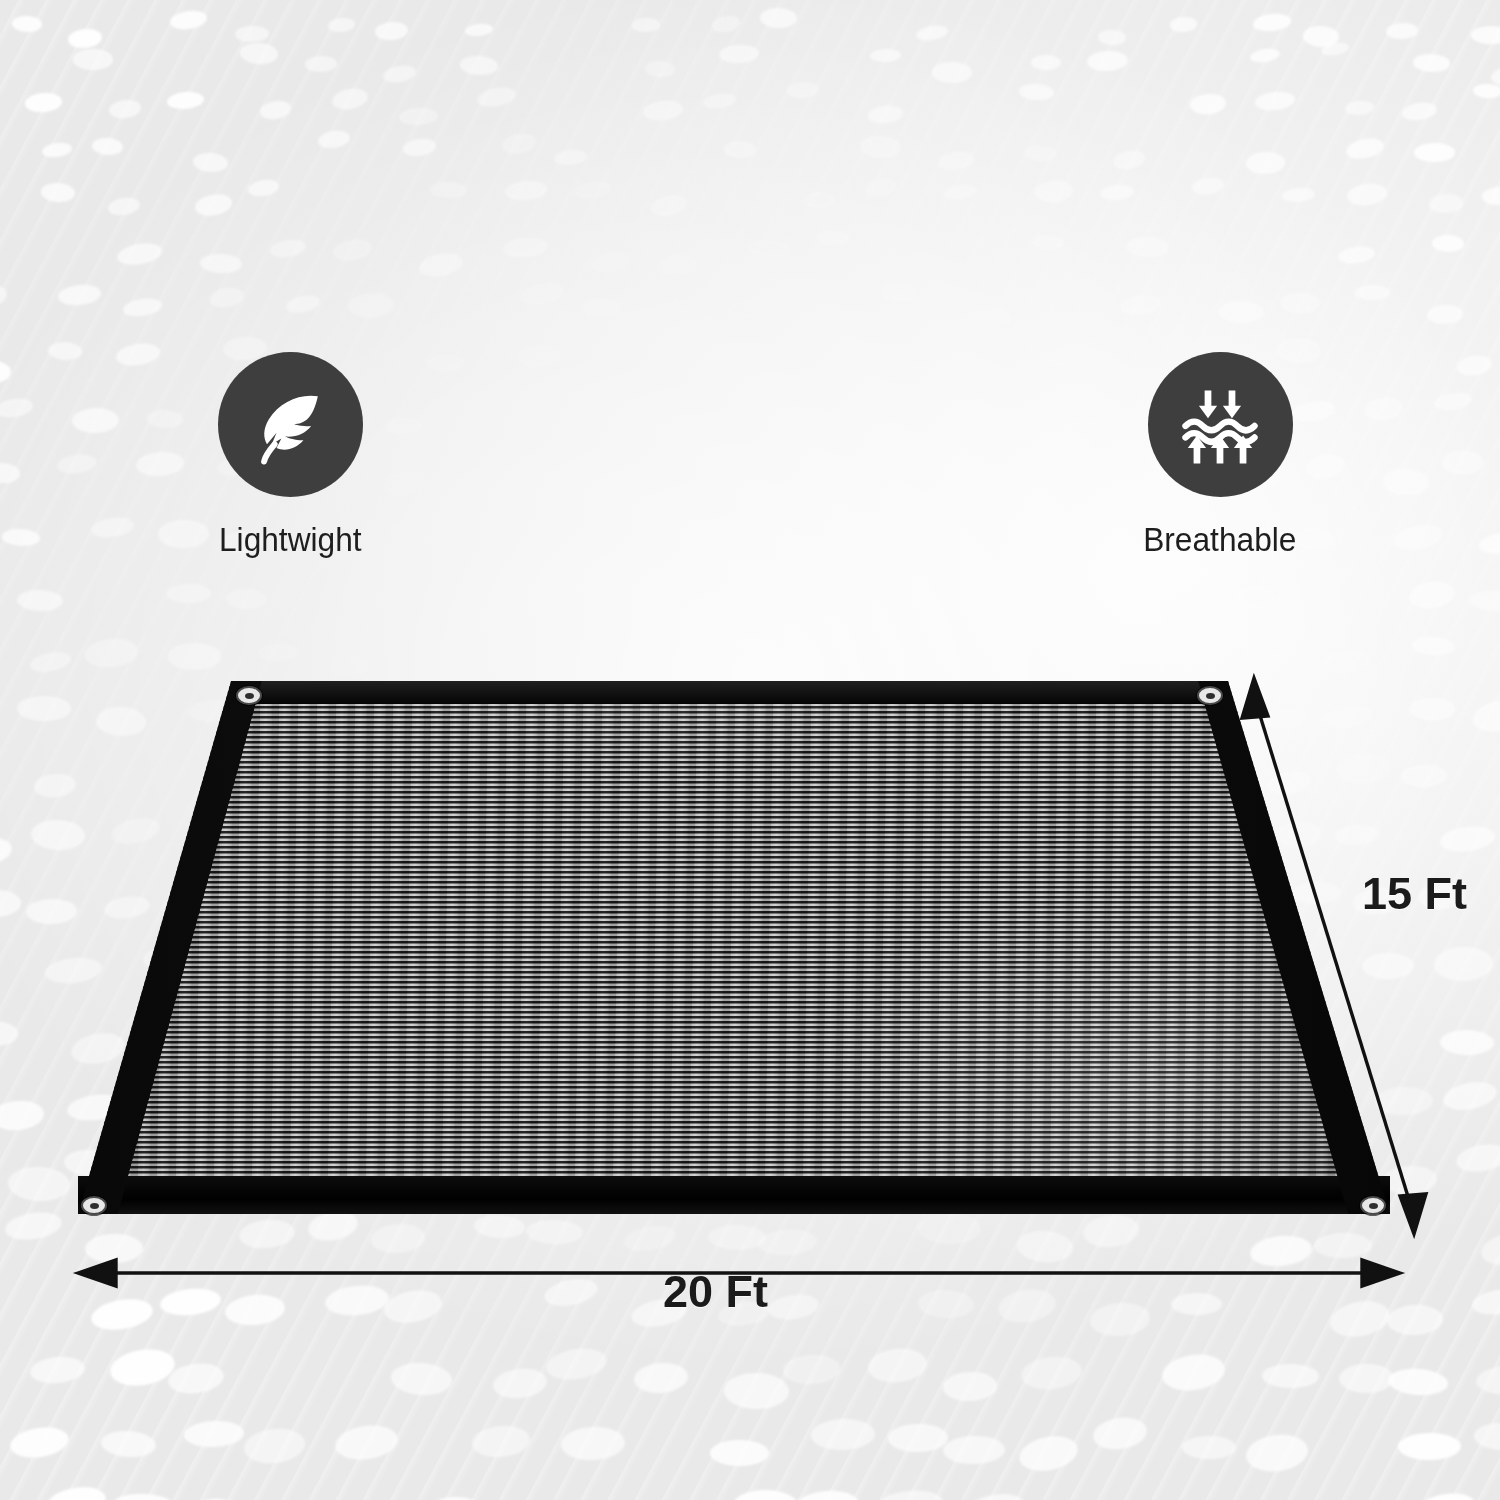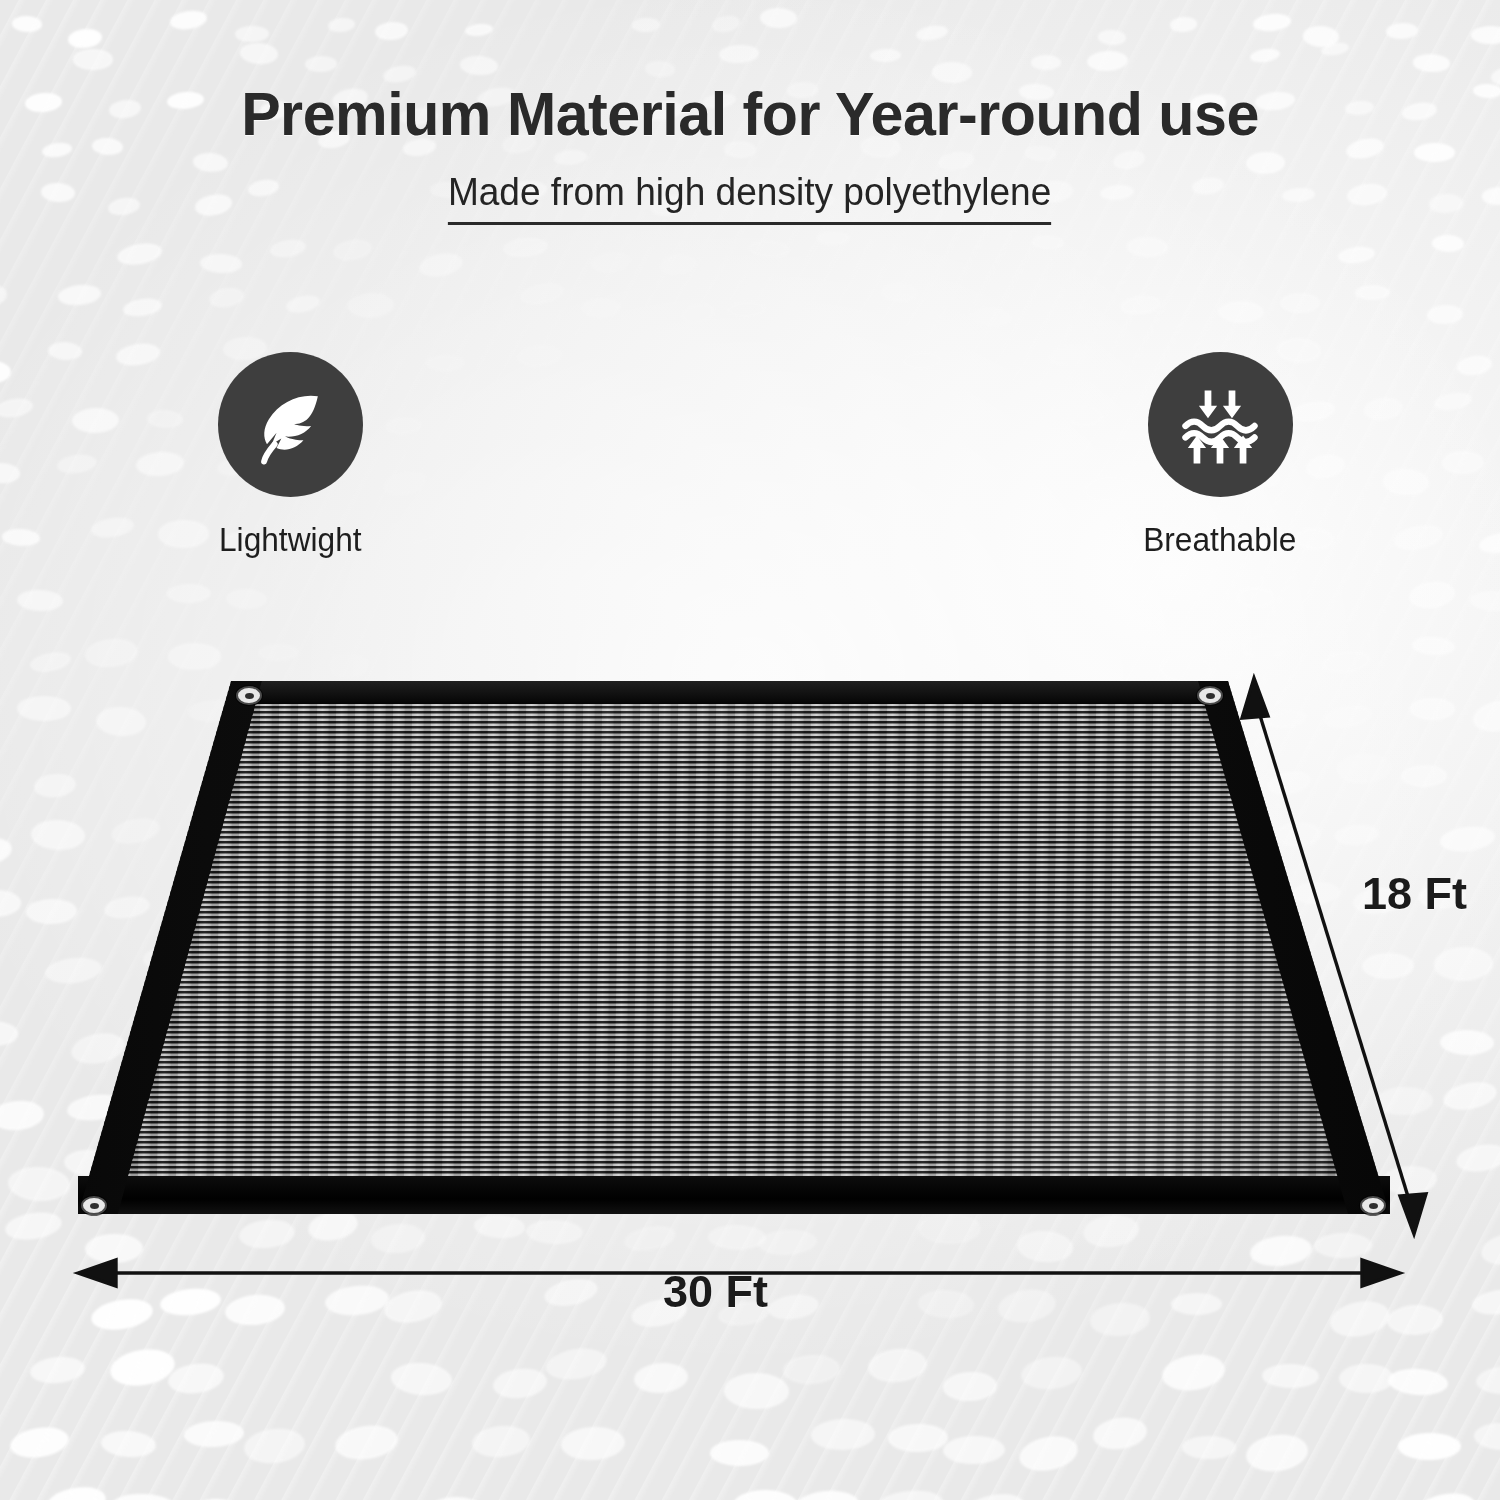--- a/index.html
+++ b/index.html
@@ -601,26 +601,20 @@
       <i style="left: 426.593px; top: 1497.25px; width: 59.9941px; height: 32.244px; opacity: 0.8; transform: rotate(1.8deg);"></i>
       <i style="left: 733.467px; top: 1490.35px; width: 64.6124px; height: 30.8461px; opacity: 0.941; transform: rotate(0.4deg);"></i>
       <i style="left: 794.439px; top: 1490.66px; width: 64.6541px; height: 30.4994px; opacity: 0.868; transform: rotate(-5deg);"></i>
       <i style="left: 876.05px; top: 1490.73px; width: 67.9112px; height: 29.4715px; opacity: 0.551; transform: rotate(-5.1deg);"></i>
       <i style="left: 965.443px; top: 1494.81px; width: 59.5991px; height: 28.3179px; opacity: 0.65; transform: rotate(-9.7deg);"></i>
       <i style="left: 1418.07px; top: 1493.63px; width: 57.6857px; height: 28.1027px; opacity: 0.958; transform: rotate(-8deg);"></i>
     </div>
   <div class="bg-streaks"></div>
   <div class="bg-vignette"></div>
 
-  <div class="headings">
-    <div class="title">Premium Material for Year-round use</div>
-    <div class="subtitle-wrap">
-      <span class="subtitle">Made from high density polyethylene</span>
-    </div>
-  </div>
 
   <div class="features">
 
 
 
     <div class="feature">
       <div class="badge">
         <svg viewBox="0 0 100 100" aria-hidden="true">
           <path d="M79 20 C60 17 39 26 28 44 C22 54 22 63 26 70 L36 58 L31 70 L41 64 L36 74
                    C45 78 56 75 64 66 C52 66 45 62 45 62 C56 63 66 59 72 51
@@ -679,17 +673,17 @@
         <polygon points="1254,678 1268,716 1242,718"></polygon>
         <polygon points="1414,1234 1400,1196 1426,1194"></polygon>
       </g>
 
       <g stroke="#111111" stroke-width="3.4" fill="#111111">
         <line x1="96" y1="1273" x2="1382" y2="1273"></line>
         <polygon points="78,1273 116,1260 116,1286"></polygon>
         <polygon points="1400,1273 1362,1260 1362,1286"></polygon>
       </g>
     </svg>
-    <div class="dim-label height">18 Ft</div>
-    <div class="dim-label width">30 Ft</div>
+    <div class="dim-label height">15 Ft</div>
+    <div class="dim-label width">20 Ft</div>
   </div>
 
 </div>
 
 </body></html>

